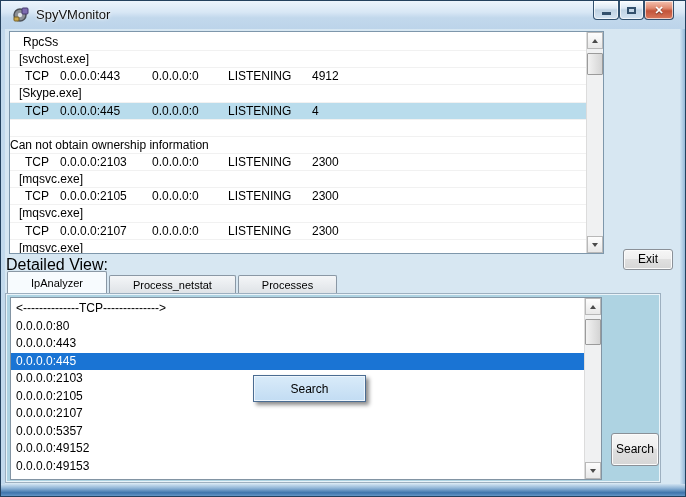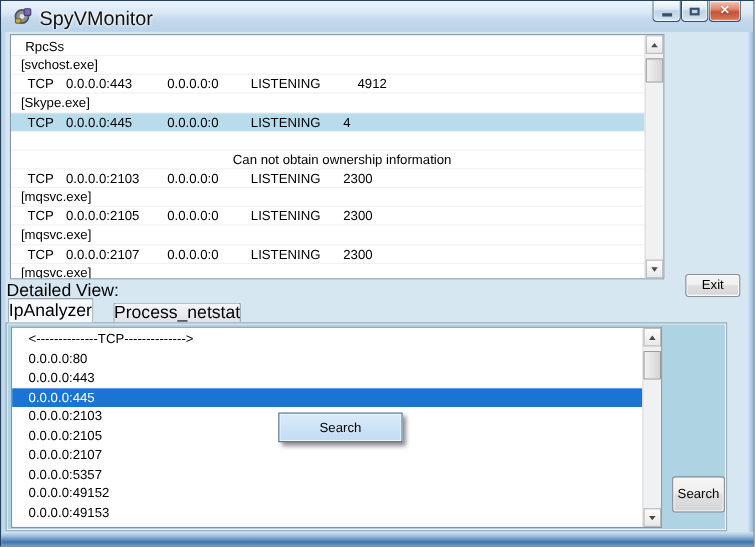--- a/index.html
+++ b/index.html
@@ -1,72 +1,72 @@
 <!DOCTYPE html>
 <html><head>
 <meta charset="utf-8">
 <style>
   html,body{margin:0;padding:0;background:#eef3f8;font-family:"Liberation Sans",sans-serif;}
   .window{position:relative;width:686px;height:497px;background:#c2d9ec;border:1px solid #24415e;
     box-sizing:border-box;overflow:hidden;font-family:"Liberation Sans",sans-serif;}
   
   .titlebar{position:absolute;left:0;top:0;width:100%;height:28px;
     background:linear-gradient(180deg,#ecf4fc 0%,#d8e7f5 40%,#c2d8ec 60%,#bcd4ea 100%);}
-  .title-text{position:absolute;left:35px;top:6px;font-size:18px;color:#111;text-shadow:0 0 4px #fff,0 0 2px #fff;}
+  .title-text{position:absolute;left:35px;top:6px;font-size:13px;color:#111;text-shadow:0 0 4px #fff,0 0 2px #fff;}
   .app-icon{position:absolute;left:11px;top:5px;width:18px;height:18px;}
   .winbtn{position:absolute;top:0;height:19px;border:1px solid #31506e;border-top:none;
     border-radius:0 0 4px 4px;box-sizing:border-box;display:flex;align-items:center;justify-content:center;
     background:linear-gradient(180deg,#fafdff 0%,#dde9f4 40%,#c0d3e4 50%,#d4e3f1 100%);box-shadow:inset 0 0 0 1px rgba(255,255,255,.65);}
   .winbtn.close{background:linear-gradient(180deg,#f4c3b2 0%,#e08a70 40%,#c2543a 55%,#d9775b 100%);}
   .glyph-min{width:9px;height:3px;background:#33506c;margin-top:6px;}
   .glyph-max{width:9px;height:7px;border:2px solid #33506c;box-sizing:border-box;background:transparent;}
   .glyph-x{color:#fff;font-size:11px;font-weight:bold;text-shadow:0 1px 1px rgba(0,0,0,.45);line-height:1;}
   .client{position:absolute;left:4px;top:28px;width:675px;height:455px;background:#d7e7f2;}
   .frame-right{position:absolute;left:679px;top:28px;width:7px;height:455px;background:linear-gradient(90deg,#cfe3f3,#7fa9cf);}
   .frame-bottom{position:absolute;left:0;top:483px;width:686px;height:14px;
     background:linear-gradient(180deg,#cfe2f1 0%,#8fb4d6 30%,#3f75ac 62%,#6799c9 88%,#27517c 100%);}
   
   .netstat-list{position:absolute;left:8px;top:30px;width:595px;height:223px;background:#fff;
     border:1px solid #7e97ab;box-sizing:border-box;overflow:hidden;}
   .nrows{position:absolute;left:0;top:2px;right:17px;}
   .nrow{position:relative;height:17.15px;line-height:16px;font-size:12px;color:#000;box-sizing:border-box;
     border-bottom:1px solid #f1f1f1;white-space:nowrap;}
   .nrow.service{padding-left:13px;}
   .nrow.proc{padding-left:9px;}
-  .nrow.note{padding-left:26px;text-align:center;}
+  .nrow.note{padding-left:0;}
   .nrow.sel{background:#b9dcec;}
   .nrow .col{position:absolute;top:0;line-height:16px;}
   
   .vscroll{position:absolute;top:0;right:0;bottom:0;width:17px;background:#f0f1f2;border-left:1px solid #dcdcdc;box-sizing:border-box;}
   .sbtn{position:absolute;left:0;width:16px;height:17px;background:linear-gradient(180deg,#fdfdfd,#e8e8e8);
     border:1px solid #b8b8b8;box-sizing:border-box;display:flex;align-items:center;justify-content:center;}
   .sbtn.up{top:0;} .sbtn.down{bottom:0;}
   .tri-up{width:0;height:0;border-left:3.5px solid transparent;border-right:3.5px solid transparent;border-bottom:4px solid #4a4a4a;}
   .tri-down{width:0;height:0;border-left:3.5px solid transparent;border-right:3.5px solid transparent;border-top:4px solid #4a4a4a;}
   .sthumb{position:absolute;left:0;width:16px;background:linear-gradient(90deg,#f2f2f2,#d4d4d4);
     border:1px solid #9b9b9b;box-sizing:border-box;border-radius:1px;}
   
   .btn{position:absolute;display:flex;flex-direction:column;align-items:center;justify-content:center;
     font-size:12px;color:#000;text-align:center;border:1px solid #8a9097;border-radius:3px;box-sizing:border-box;
     background:linear-gradient(180deg,#f6f6f6 0%,#efefef 45%,#e0e0e0 50%,#d6d6d6 100%);
     box-shadow:inset 0 0 0 1px #fbfbfb;cursor:default;line-height:1.3;}
   
   .dv-label{position:absolute;left:5px;top:255px;font-size:16px;color:#000;}
   .tabstrip{position:absolute;left:6px;top:271px;height:21px;display:flex;align-items:flex-end;z-index:3;}
-  .tab{box-sizing:border-box;font-size:16px;color:#000;padding:0 0;display:flex;align-items:center;
+  .tab{box-sizing:border-box;font-size:11px;color:#000;padding:0 23px;display:flex;align-items:center;
     border:1px solid #8a98a5;border-bottom:none;background:linear-gradient(180deg,#f4f6f8,#dfe3e7);
-    height:18px;margin-right:18px;border-radius:2px 2px 0 0;}
+    height:18px;margin-right:2px;border-radius:2px 2px 0 0;}
   .tab.active{height:22px;background:#f7fbfe;position:relative;z-index:4;}
   .tabpane{position:absolute;left:4px;top:292px;width:656px;height:190px;background:#aed3e2;
     border:1px solid #9db0c0;box-sizing:border-box;box-shadow:inset 0 0 0 1px #e9f3f9;}
   
   .ip-list{position:absolute;left:9px;top:296px;width:592px;height:183px;background:#fff;
     border:1px solid #8294a3;box-sizing:border-box;overflow:hidden;z-index:2;}
   .iprows{position:absolute;left:0;top:2px;right:17px;}
-  .iprow{height:17.5px;line-height:17px;font-size:12px;color:#000;padding-left:15px;white-space:nowrap;}
+  .iprow{height:17.5px;line-height:17px;font-size:12px;color:#000;padding-left:5px;white-space:nowrap;}
   .iprow.sel{background:#1a74d4;color:#fff;}
   
   .ctx-menu{position:absolute;left:226px;top:374px;width:113px;height:27px;z-index:10;
     border:1px solid #4a6c92;background:linear-gradient(180deg,#d9ebf9,#c2dcf3);
     box-shadow:3px 3px 4px rgba(0,0,0,.45), inset 0 0 0 1px #edf5fc;
     display:flex;align-items:center;justify-content:center;font-size:12px;color:#000;box-sizing:border-box;margin-left:26px;}
   .analyze-btn{left:610px;top:432px;width:48px;height:33px;z-index:5;}
   .shownetstat-btn{left:580px;top:49px;width:92px;height:38px;}
   .exit-btn{left:622px;top:248px;width:50px;height:21px;justify-content:center;}
 </style>
@@ -100,21 +100,21 @@
 
   <div class="netstat-list">
     <div class="nrows">
         <div class="nrow service">RpcSs</div>
         <div class="nrow proc">[svchost.exe]</div>
         <div class="nrow conn">
           <span class="col" style="left: 15px;">TCP</span>
           <span class="col" style="left: 50px;">0.0.0.0:443</span>
           <span class="col" style="left: 142px;">0.0.0.0:0</span>
           <span class="col" style="left: 218px;">LISTENING</span>
-          <span class="col" style="left: 302px; margin-left: 13px;">4912</span>
+          <span class="col" style="left: 302px;">4912</span>
         </div>
         <div class="nrow proc">[Skype.exe]</div>
         <div class="nrow conn sel">
           <span class="col" style="left: 15px;">TCP</span>
           <span class="col" style="left: 50px;">0.0.0.0:445</span>
           <span class="col" style="left: 142px;">0.0.0.0:0</span>
           <span class="col" style="left: 218px;">LISTENING</span>
           <span class="col" style="left: 302px;">4</span>
         </div>
         <div class="nrow blank"></div>
@@ -160,20 +160,23 @@
   </div>
 
   <div class="dv-label">Detailed View:</div>
 
   <div class="tabstrip">
     <div class="tab active">
         <span>IpAnalyzer</span>
       </div>
     <div class="tab">
         <span>Process_netstat</span>
+      </div>
+    <div class="tab">
+        <span>Processes</span>
       </div>
   </div>
 
   <div class="tabpane"></div>
 
   <div class="ip-list">
     <div class="iprows">
         <div class="iprow">&lt;--------------TCP--------------&gt;</div>
         <div class="iprow">0.0.0.0:80</div>
         <div class="iprow">0.0.0.0:443</div>

